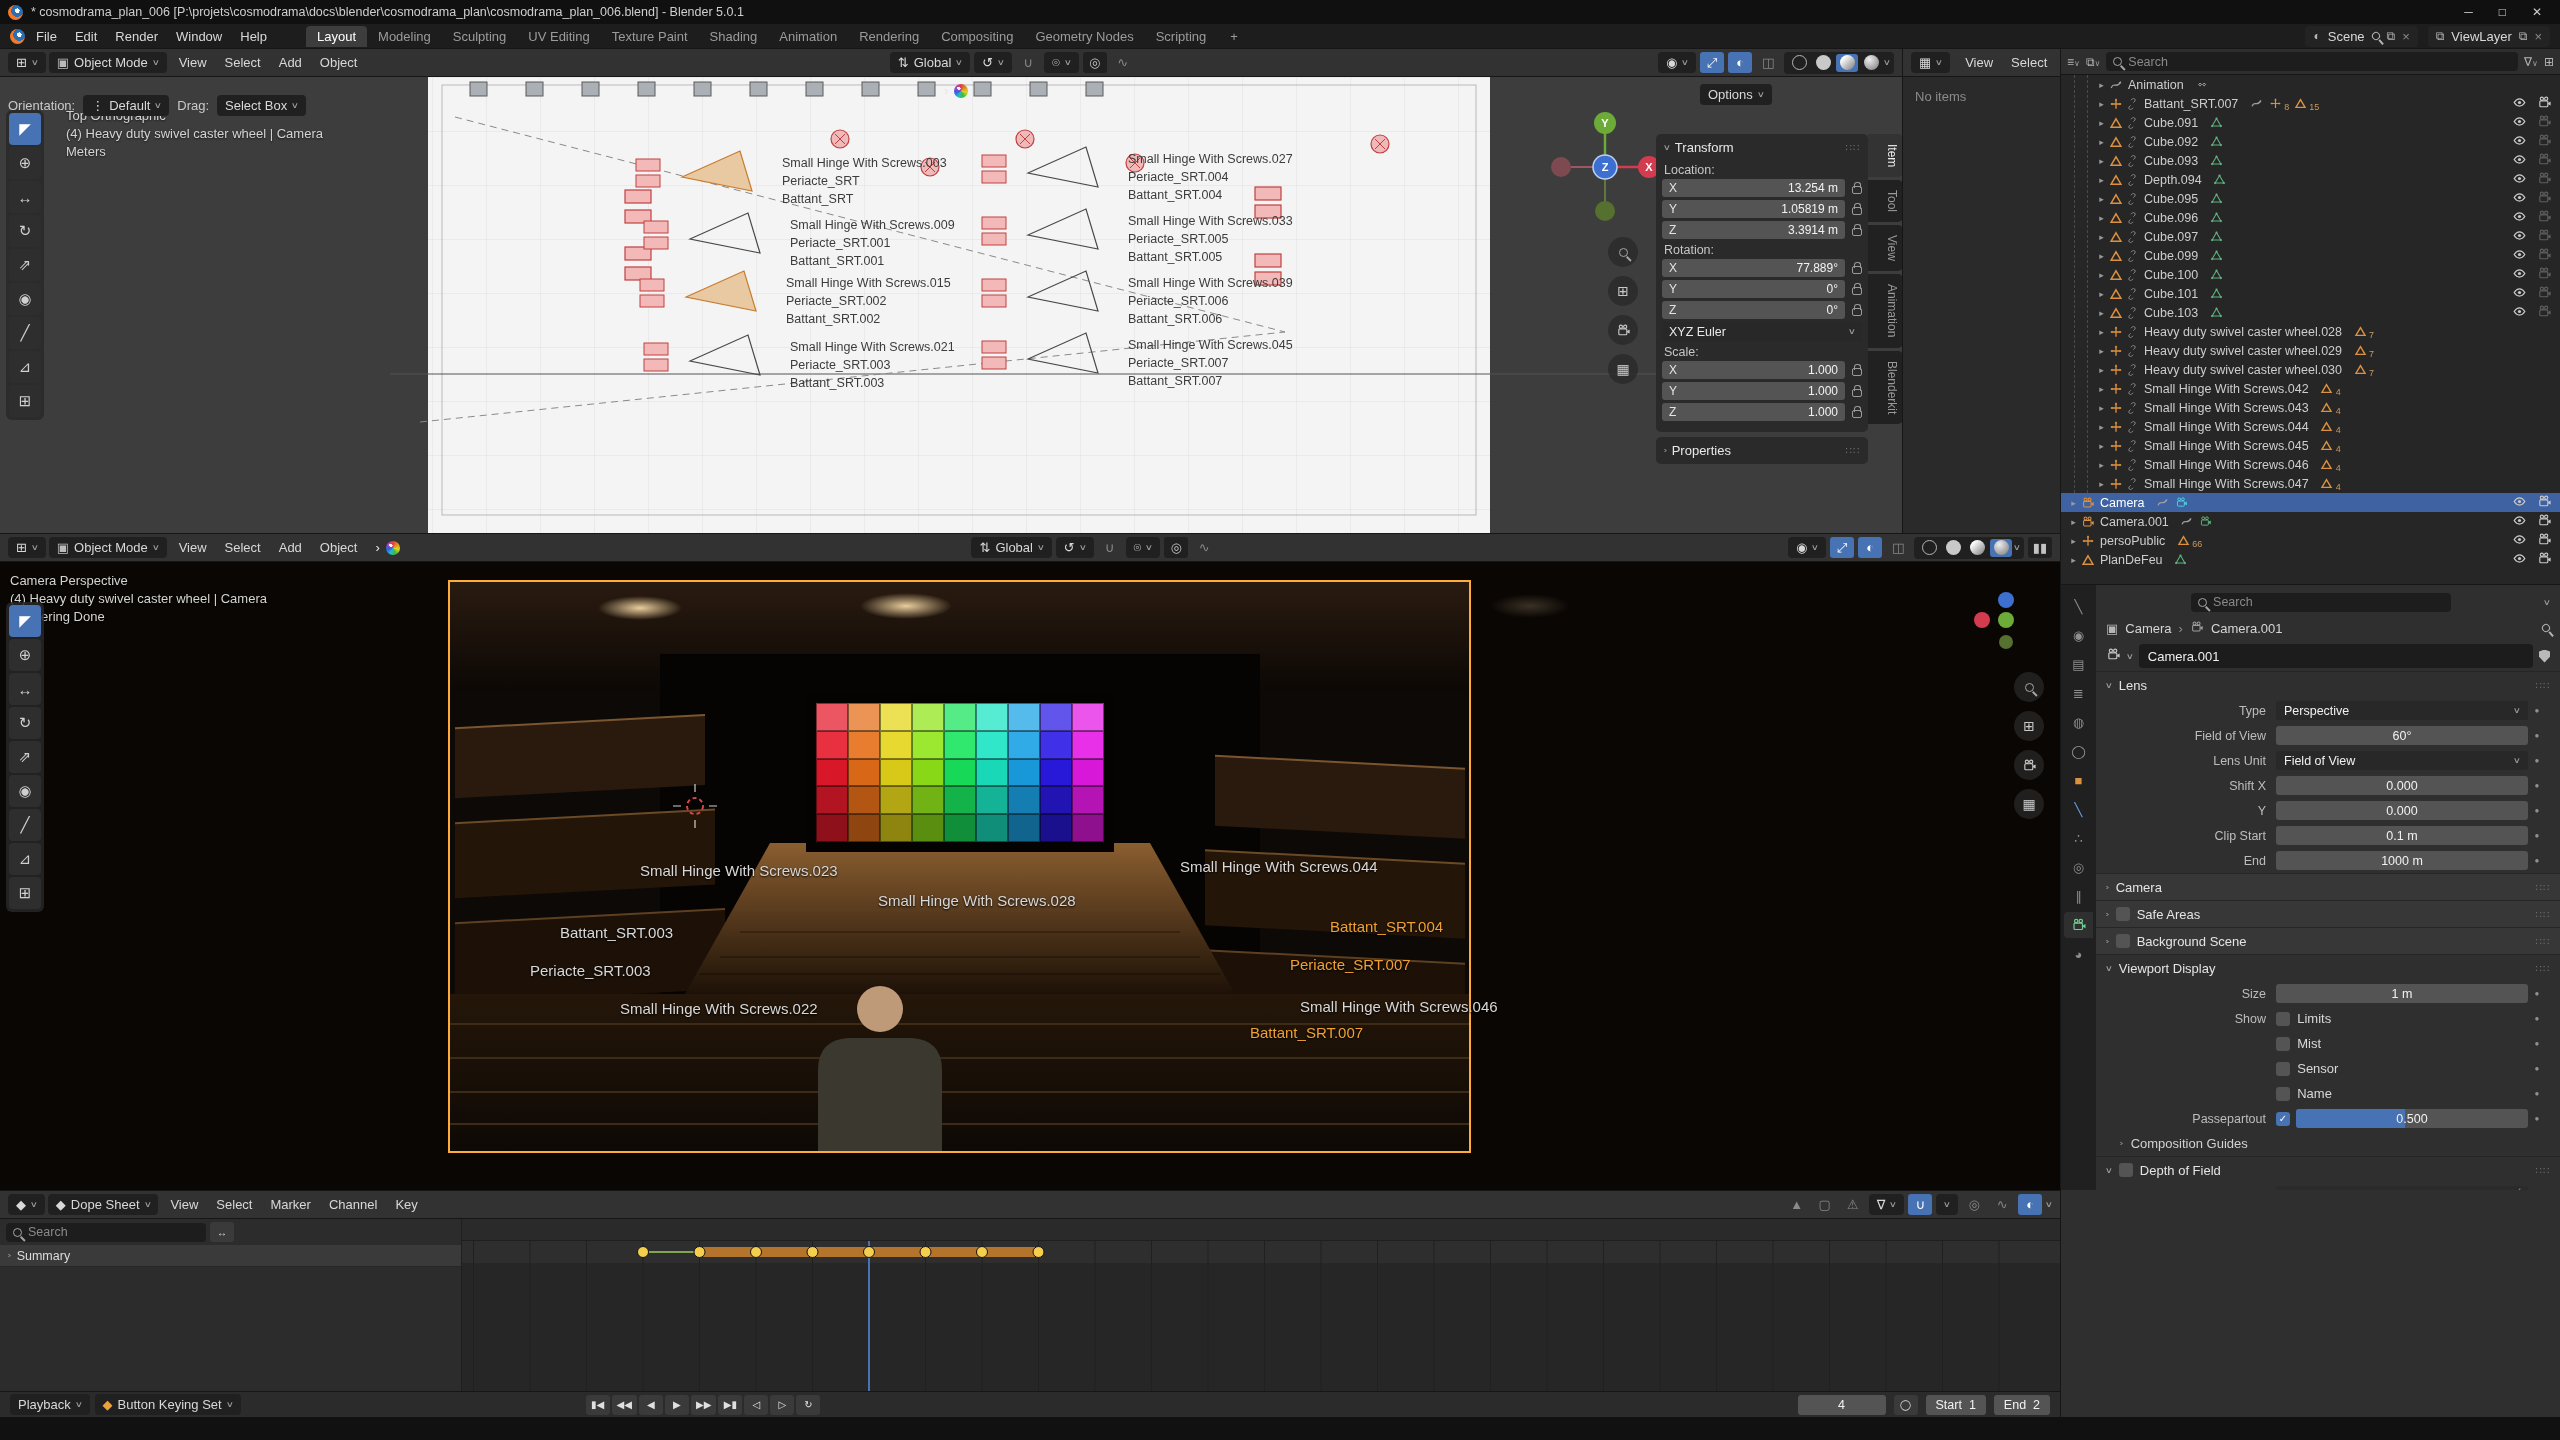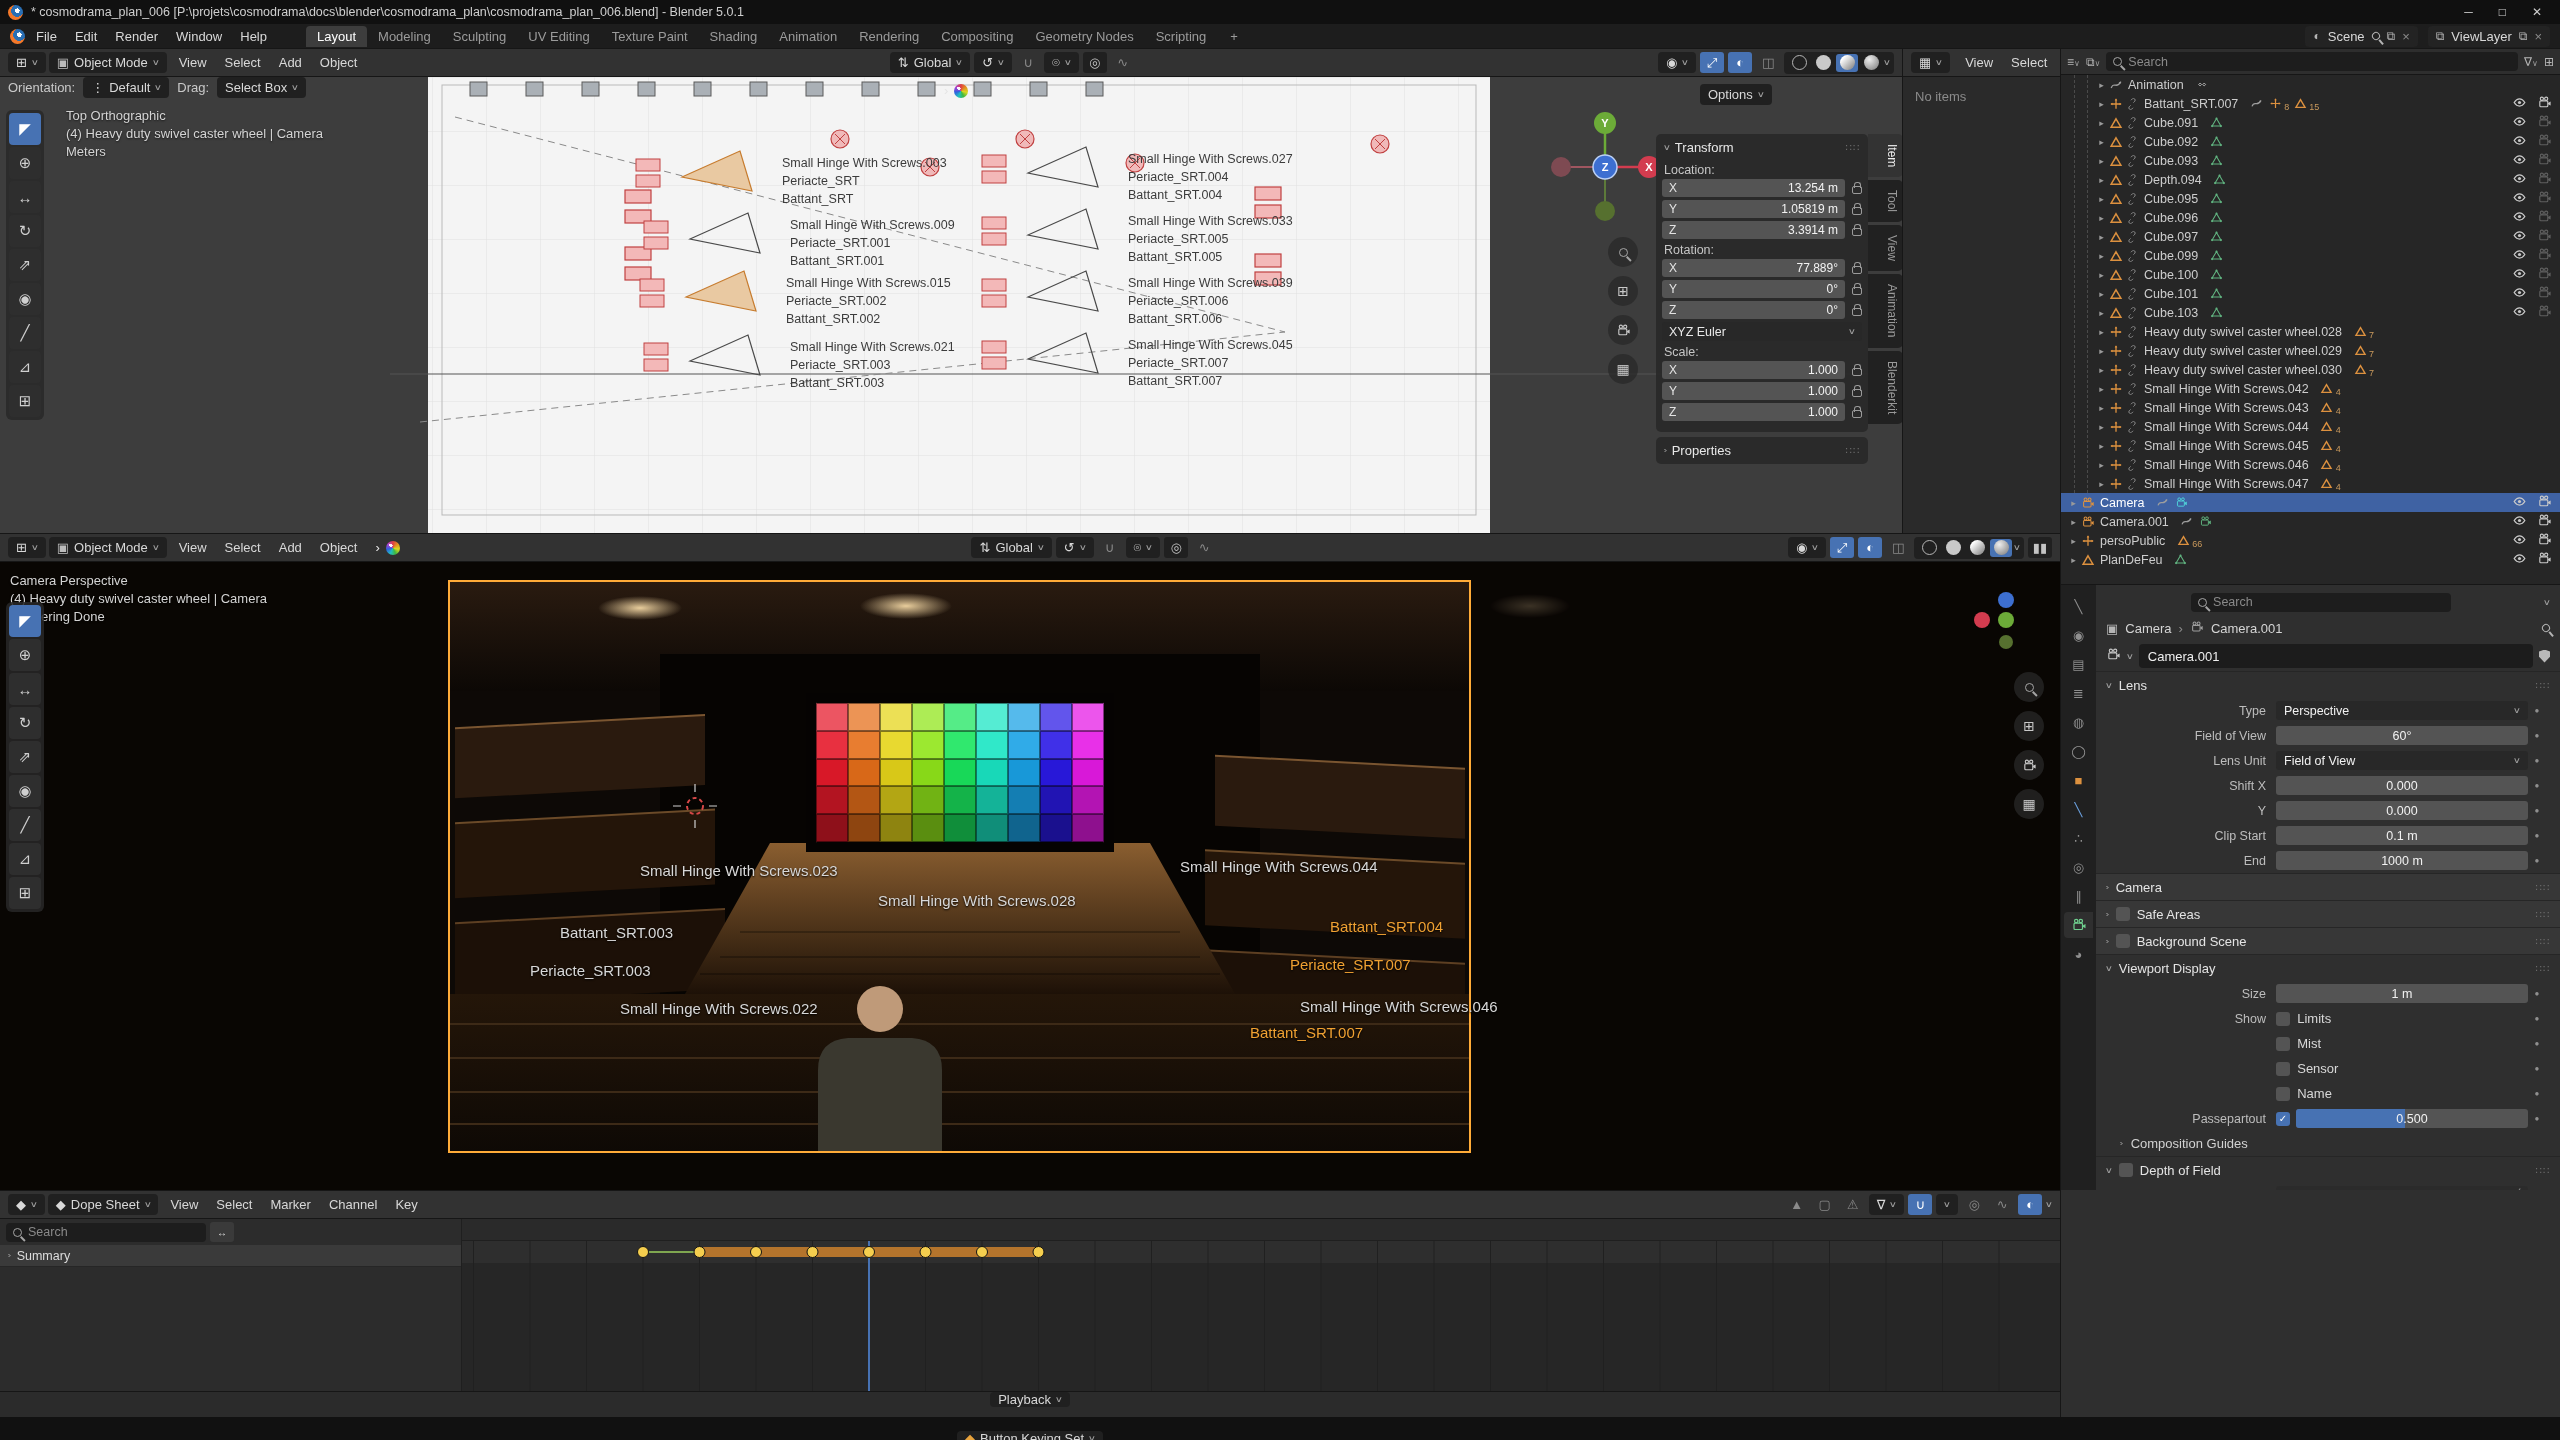--- a/index.html
+++ b/index.html
@@ -105,21 +105,21 @@
   .slider span{position:relative;z-index:2;}
   .dim{opacity:.45;}
   .eyed{width:22px;height:19px;background:var(--field);border-radius:3px;margin-left:2px;display:flex;align-items:center;justify-content:center;color:#cfcfcf;font-size:11px;flex:none;}
   
   #dopesheet{left:0;top:1190px;width:2061px;height:201px;background:var(--dsbg);border-top:1px solid var(--line);overflow:hidden;border-right:1px solid var(--line);}
   #ds-left{position:absolute;left:0;top:28px;width:462px;bottom:0;background:#2c2c2c;border-right:1px solid #1f1f1f;z-index:5;}
   #ds-search{display:flex;align-items:center;gap:4px;padding:3px 6px;}
   #ds-ruler-strip{position:absolute;left:0;top:28px;right:0;height:22px;background:#2a2a2a;border-bottom:1px solid #1f1f1f;}
   .sumrow{display:flex;align-items:center;height:22px;background:#3a3a3a;color:#ddd;font-size:12.5px;padding-left:8px;gap:6px;border-bottom:1px solid #262626;}
   
-  #playbar{left:0;top:1391px;width:2061px;height:26px;background:#2b2b2b;border-top:1px solid var(--line);display:flex;align-items:center;padding:0 10px;gap:24px;border-right:1px solid var(--line);flex-direction:column;}
+  #playbar{left:0;top:1391px;width:2061px;height:26px;background:#2b2b2b;border-top:1px solid var(--line);display:flex;align-items:center;padding:0 10px;gap:5px;border-right:1px solid var(--line);}
   #rightfill{left:2061px;top:1190px;width:499px;height:227px;background:var(--propbg);}
   .pbtn{height:20px;min-width:24px;border-radius:3px;background:#3a3a3a;color:#e0e0e0;display:flex;align-items:center;justify-content:center;font-size:10px;padding:0 5px;}
   #transport{display:flex;gap:2px;margin-left:340px;}
   .frfield{background:var(--field);border-radius:3px;height:20px;display:flex;align-items:center;justify-content:center;color:#f2f2f2;font-size:12.5px;padding:0 10px;}
   #statusbar{left:0;top:1417px;width:2560px;height:23px;background:#1f1f1f;display:flex;align-items:center;padding:0 10px;gap:18px;color:#8f8f8f;font-size:12px;border-top:1px solid #0d0d0d;}
   .mouse{width:9px;height:13px;border:1.2px solid #8a8a8a;border-radius:4px;position:relative;display:inline-block;}
   .mouse::after{content:"";position:absolute;left:3.4px;top:0;width:1.2px;height:5px;background:#8a8a8a;}
   .statitem{display:flex;align-items:center;gap:5px;}
   #ver{margin-left:auto;color:#8f8f8f;}
   .pin{width:8px;height:8px;border:1.2px solid #b5b5b5;border-radius:50%;position:relative;transform:rotate(-40deg);display:inline-block;}
@@ -305,21 +305,21 @@
             <text x="1128" y="308">Battant_SRT.007</text>
           </g>
       </svg>
 
       <div class="ovl" style="left:66px;top:30px">
         <div>Top Orthographic</div>
         <div>(4) Heavy duty swivel caster wheel | Camera</div>
         <div>Meters</div>
       </div>
 
-      <div class="abs" style="left:8px;top:0;display:flex;gap:8px;align-items:center;z-index:36">
+      <div class="abs" style="left:8px;top:18px;display:flex;gap:8px;align-items:center;z-index:36">
         <span style="color:#c9c9c9;font-size:13px">Orientation:</span>
         <span class="chip">⋮<span>Default</span><span class="caret">∨</span></span>
         <span style="color:#c9c9c9;font-size:13px">Drag:</span>
         <span class="chip">
             <span>Select Box</span>
             <span class="caret">∨</span>
           </span>
       </div>
 
       <div class="abs" style="left:944px;top:6px;display:flex;gap:6px;align-items:center;z-index:36">

